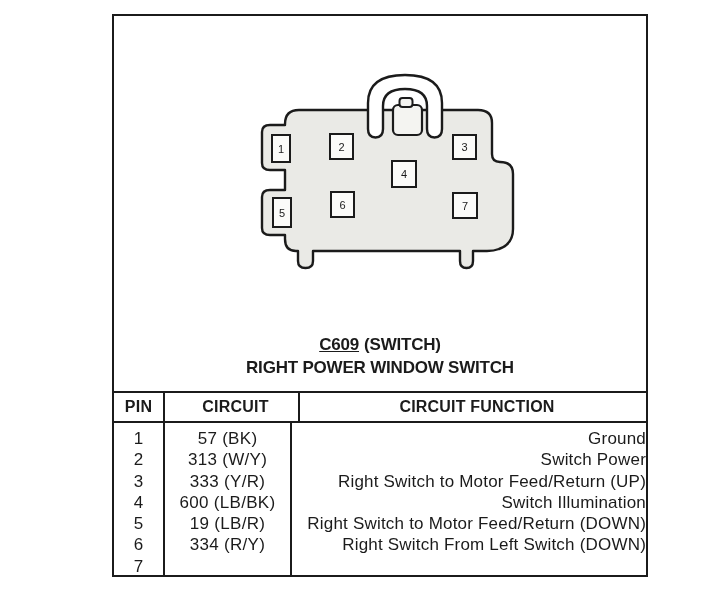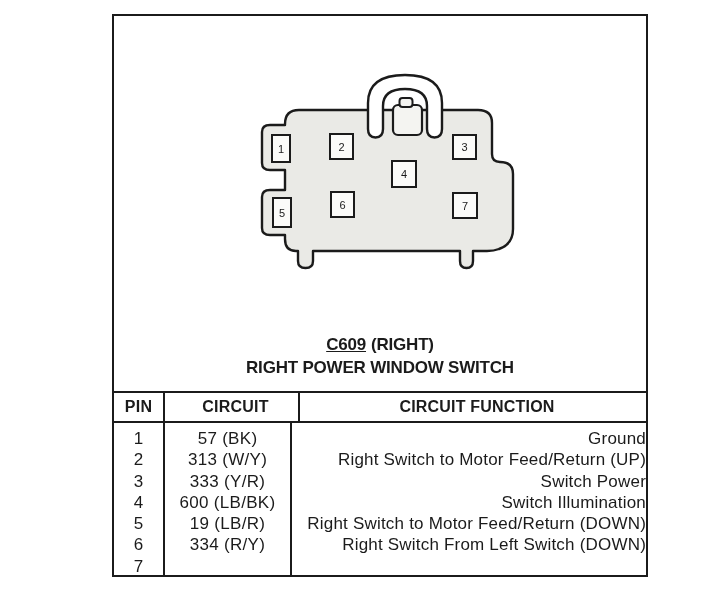--- a/index.html
+++ b/index.html
@@ -88,21 +88,21 @@
         <text class="pin-num" x="342.5" y="202.5" text-anchor="middle" dominant-baseline="central">6</text>
       </g>
       <g>
         <rect x="453" y="191" width="24" height="25" fill="#fbfbf9" stroke="#1b1b1b" stroke-width="2"></rect>
         <text class="pin-num" x="465" y="203.5" text-anchor="middle" dominant-baseline="central">7</text>
       </g>
     </svg>
 
     <div class="title-block">
       <div>
-        <span class="title-id">C609</span><span class="title-color">(RIGHT)</span>
+        <span class="title-id">C609</span><span class="title-color">(SWITCH)</span>
       </div>
       <div>RIGHT POWER WINDOW SWITCH</div>
     </div>
 
     <div class="ptable">
       <div class="thead">
         <div class="th c1">PIN</div>
         <div class="th c2">CIRCUIT</div>
         <div class="th c3">CIRCUIT FUNCTION</div>
       </div>
@@ -119,22 +119,22 @@
         <div class="col c2">
           <div class="cell-line">57 (BK)</div>
           <div class="cell-line">313 (W/Y)</div>
           <div class="cell-line">333 (Y/R)</div>
           <div class="cell-line">600 (LB/BK)</div>
           <div class="cell-line">19 (LB/R)</div>
           <div class="cell-line">334 (R/Y)</div>
         </div>
         <div class="col c3">
           <div class="cell-line">Ground</div>
+          <div class="cell-line">Switch Power</div>
           <div class="cell-line">Right Switch to Motor Feed/Return (UP)</div>
-          <div class="cell-line">Switch Power</div>
           <div class="cell-line">Switch Illumination</div>
           <div class="cell-line">Right Switch to Motor Feed/Return (DOWN)</div>
           <div class="cell-line">Right Switch From Left Switch (DOWN)</div>
         </div>
       </div>
     </div>
 
   </div>
 </div>
 

